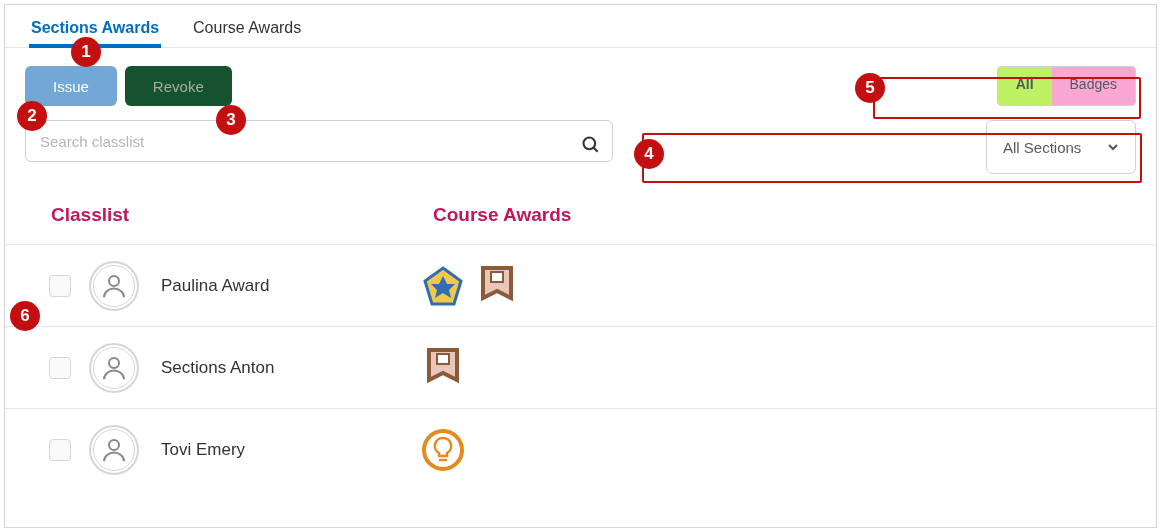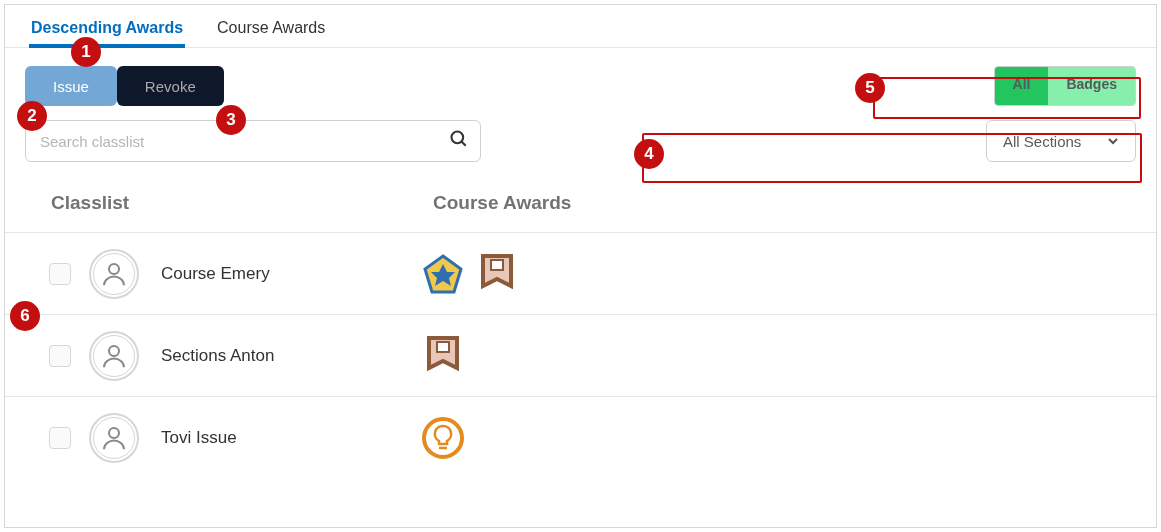--- a/index.html
+++ b/index.html
@@ -39,96 +39,95 @@
     position: absolute;
     left: 0; right: 0; bottom: -1px;
     height: 4px;
     background: #006fbf;
   }
   .toolbar-area {
     display: flex;
     justify-content: space-between;
     padding: 18px 20px 0 20px;
   }
-  .btn-row { display: flex; }
+  .btn-row { display: flex; gap: 8px; }
   .btn {
     height: 40px;
     padding: 0 28px;
     border-radius: 6px;
     border: none;
     font-size: 15px;
     cursor: pointer;
   }
   .btn.primary { background: #72a7d6; color: #fff; }
-  .btn.secondary { background: #0f172a; color: #aaa; }
+  .btn.secondary { background: #14532d; color: #aaa; }
   .filter-pills {
     display: flex;
     border: 1px solid #ccd1d6;
     border-radius: 4px;
     background: #e9edf0;
     overflow: hidden;
   }
   .filter-pill {
     padding: 9px 18px;
     font-size: 14px;
     color: #565a5c;
     cursor: pointer;
-    background: #86efac;
-    font-weight: bold;
-  }
-  .filter-pill.active { background: #22c55e; font-weight: 600; }
+    background: #f9a8d4;
+  }
+  .filter-pill.active { background: #bef264; font-weight: 600; }
   .search-row {
     display: flex;
     justify-content: space-between;
     padding: 14px 20px 0 20px;
     gap: 20px;
   }
   .search-wrap {
     position: relative;
-    width: 456px;
+    width: 588px;
   }
   .search-input {
     width: 100%;
     height: 42px;
     border: 1px solid #d0d0d0;
     border-radius: 6px;
     padding: 0 44px 0 14px;
     font-size: 15px;
     color: #333;
   }
   .search-input::placeholder { color: #b5b5b5; }
   .search-icon {
     position: absolute;
     right: 12px;
     top: 50%;
     transform: translateY(-50%);
   }
   .dropdowns { display: flex; gap: 70px; }
   .dropdown {
-    height: 42px;
+    height: 54px;
     border: 1px solid #d0d0d0;
     border-radius: 6px;
     display: flex;
     align-items: center;
     padding: 0 16px;
     gap: 16px;
     font-size: 15px;
     color: #5a5a5a;
     cursor: pointer;
     background: #fff;
   }
   .dropdown .chev { margin-left: auto; }
   .dd-sort { width: 265px; }
   .dd-sect { width: 150px; }
   .headers {
     display: flex;
     padding: 30px 20px 18px 46px;
     font-size: 19px;
     font-weight: 700;
-    color: #737373;
+    color: #be185d;
   }
   .col-classlist { width: 382px; }
   .list-row {
     display: flex;
     align-items: center;
     border-top: 1px solid #e6e6e6;
     padding: 14px 0 14px 20px;
     min-height: 82px;
   }
   .check {
@@ -195,21 +194,21 @@
   <div class="callout" style="left:12px; top:96px;">2</div>
   <div class="callout" style="left:211px; top:100px;">3</div>
   <div class="callout" style="left:629px; top:134px;">4</div>
   <div class="callout" style="left:850px; top:68px;">5</div>
   <div class="callout" style="left:5px; top:296px;">6</div>
 
   <div class="hl" style="left:868px; top:72px; width:268px; height:42px;"></div>
   <div class="hl" style="left:637px; top:128px; width:500px; height:50px;"></div>
 
   <div class="tabs">
-    <div class="tab active">Descending Awards</div>
+    <div class="tab active">Sections Awards</div>
     <div class="tab">Course Awards</div>
   </div>
 
   <div class="toolbar-area">
     <div class="btn-row">
       <button class="btn primary">Issue</button>
       <button class="btn secondary">Revoke</button>
     </div>
     <div class="filter-pills">
       <div class="filter-pill active">All</div>
@@ -248,21 +247,21 @@
     <div class="list-row" style="padding-left:44px;">
       <div class="check"></div>
       <div class="avatar">
         <div class="avatar-inner">
           <svg width="30" height="30" viewBox="0 0 24 24" fill="none" stroke="#888" stroke-width="1.6">
             <circle cx="12" cy="8" r="4"></circle>
               <path d="M4 21c0-4 4-7 8-7s8 3 8 7"></path>
           </svg>
         </div>
       </div>
-      <div class="name">Course Emery</div>
+      <div class="name">Paulina Award</div>
       <div class="awards">
         <div class="award-badge">
           <svg width="44" height="44" viewBox="0 0 44 44">
             <polygon points="22,4 40,17 33,40 11,40 4,17" fill="#f0c84b" stroke="#2f6fb0" stroke-width="3"></polygon>
             <polygon points="22,12 26,20 34,20 28,26 30,34 22,29 14,34 16,26 10,20 18,20" fill="#2f6fb0"></polygon>
           </svg>
         </div>
         <div class="award-badge">
           <svg width="40" height="44" viewBox="0 0 40 44">
             <path d="M6 4h28v30l-14-7-14 7z" fill="#e9c7b8" stroke="#8a5a3a" stroke-width="4"></path>
@@ -296,21 +295,21 @@
     <div class="list-row" style="padding-left:44px;">
       <div class="check"></div>
       <div class="avatar">
         <div class="avatar-inner">
           <svg width="30" height="30" viewBox="0 0 24 24" fill="none" stroke="#888" stroke-width="1.6">
             <circle cx="12" cy="8" r="4"></circle>
               <path d="M4 21c0-4 4-7 8-7s8 3 8 7"></path>
           </svg>
         </div>
       </div>
-      <div class="name">Tovi Issue</div>
+      <div class="name">Tovi Emery</div>
       <div class="awards">
         <div class="award-badge">
           <svg width="44" height="44" viewBox="0 0 44 44">
             <circle cx="22" cy="22" r="19" fill="none" stroke="#e58a1f" stroke-width="4"></circle>
             <path d="M22 10a8 8 0 00-4 15v3h8v-3a8 8 0 00-4-15z" fill="none" stroke="#e58a1f" stroke-width="2.5"></path>
             <line x1="18" y1="32" x2="26" y2="32" stroke="#e58a1f" stroke-width="2.5"></line>
           </svg>
         </div>
       </div>
     </div>

